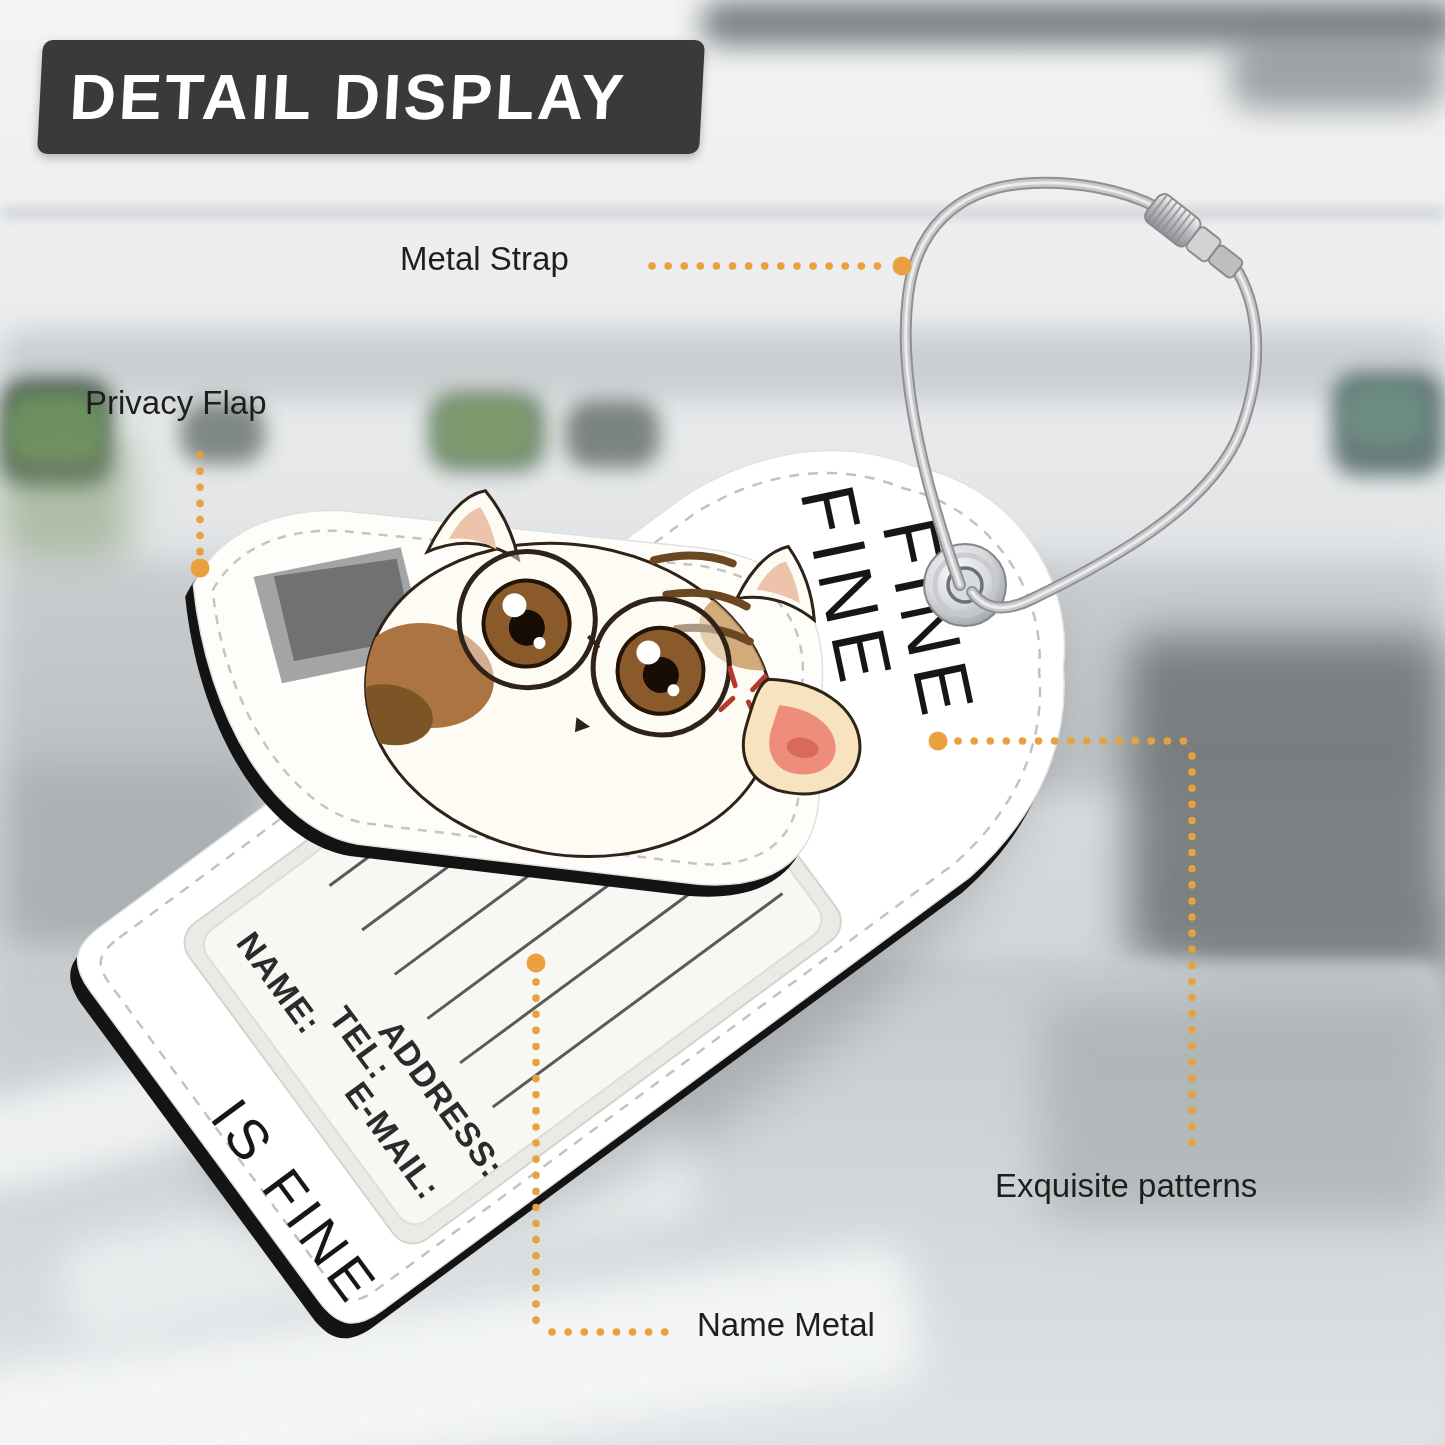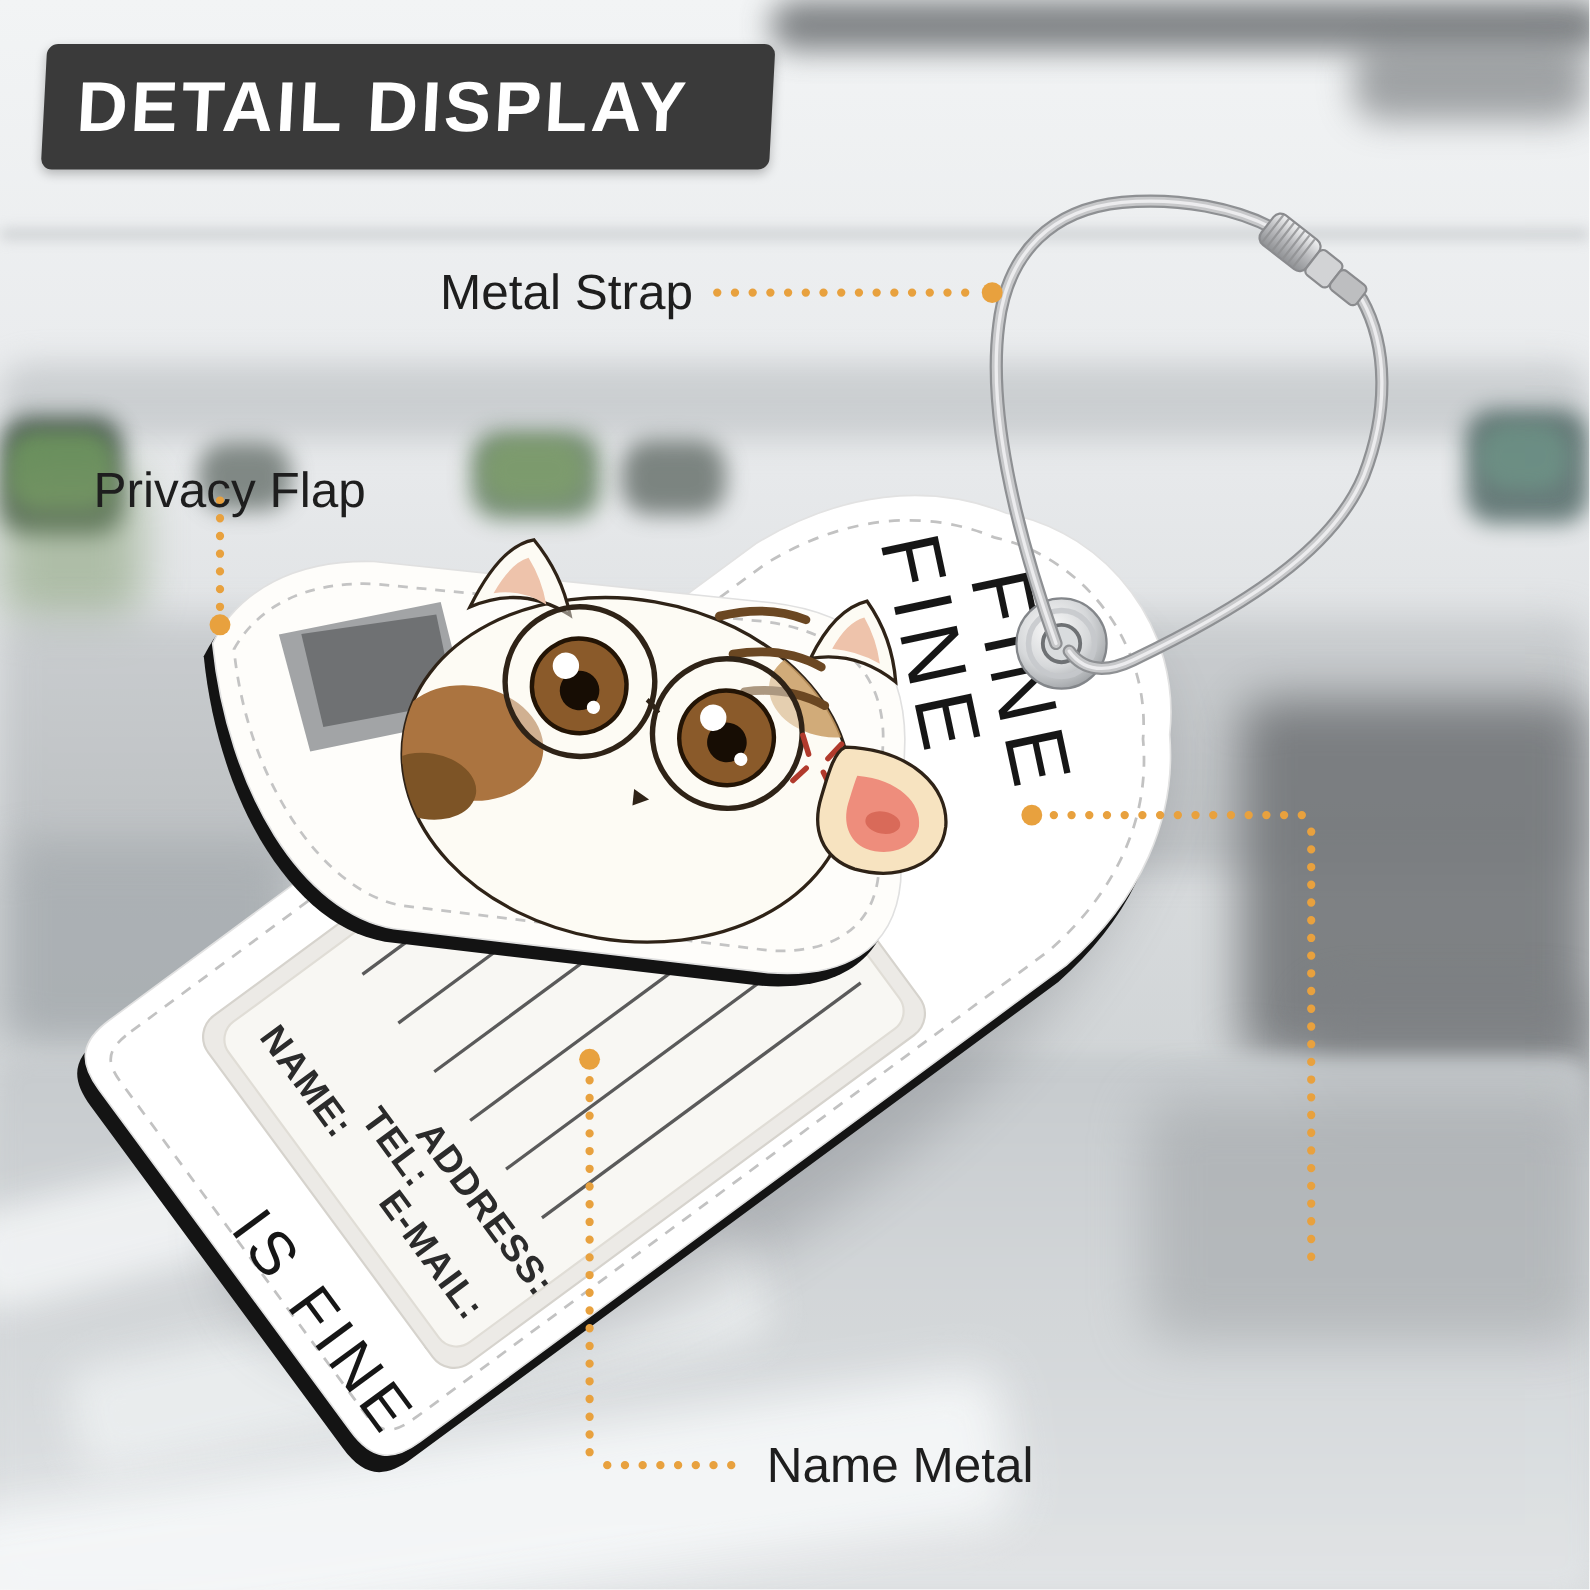--- a/index.html
+++ b/index.html
@@ -4,21 +4,21 @@
 <style>
   html,body{margin:0;padding:0;background:#ffffff;}
   #stage{position:relative;width:1445px;height:1445px;overflow:hidden;
          font-family:"Liberation Sans",sans-serif;background:linear-gradient(180deg,#f2f4f5 0%,#e8eaec 28%,#d9dcde 52%,#ced2d4 72%,#dbdee0 100%);}
   .blob{position:absolute;border-radius:26px;}
   #scene{position:absolute;left:0;top:0;}
   .title-box{position:absolute;left:40px;top:40px;width:662px;height:114px;background:#3A3A3A;
              border-radius:10px;transform:skewX(-3deg);display:flex;align-items:center;
              box-shadow:0 4px 10px rgba(0,0,0,.25);}
   .title-box span{color:#FFFFFF;font-size:64px;font-weight:800;letter-spacing:3px;padding-left:30px;white-space:nowrap;}
-  .callout{position:absolute;font-size:45px;color:#1e1e1e;white-space:nowrap;}
+  .callout{position:absolute;font-size:33px;color:#1e1e1e;white-space:nowrap;}
 </style>
 </head>
 <body>
 
 <div id="stage">
 
   <div>
     <div class="blob" style="left:700px;top:0;width:760px;height:46px;background:#595d60;opacity:.75;filter:blur(14px);"></div>
     <div class="blob" style="left:1230px;top:40px;width:215px;height:70px;background:#6a6e71;opacity:.6;filter:blur(16px);"></div>
     <div class="blob" style="left:0;top:208px;width:1445px;height:10px;background:#b9bdc0;opacity:.6;filter:blur(6px);"></div>
@@ -198,16 +198,17 @@
       <line x1="536" y1="982" x2="536" y2="1330" stroke-width="7.5" stroke-dasharray="0.1 16" stroke-linecap="round"></line>
       <line x1="552" y1="1332" x2="680" y2="1332" stroke-width="7.5" stroke-dasharray="0.1 16" stroke-linecap="round"></line>
     </g>
   </svg>
 
   <div class="title-box">
     <span>DETAIL DISPLAY</span>
   </div>
 
   <div class="callout" style="left:400px;top:240px;">Metal Strap</div>
-  <div class="callout" style="left:85px;top:420px;">Privacy Flap</div>
+  <div class="callout" style="left:85px;top:384px;">Privacy Flap</div>
+  <div class="callout" style="left:995px;top:1167px;">Exquisite patterns</div>
   <div class="callout" style="left:697px;top:1306px;">Name Metal</div>
 
 </div>
 
 </body></html>

